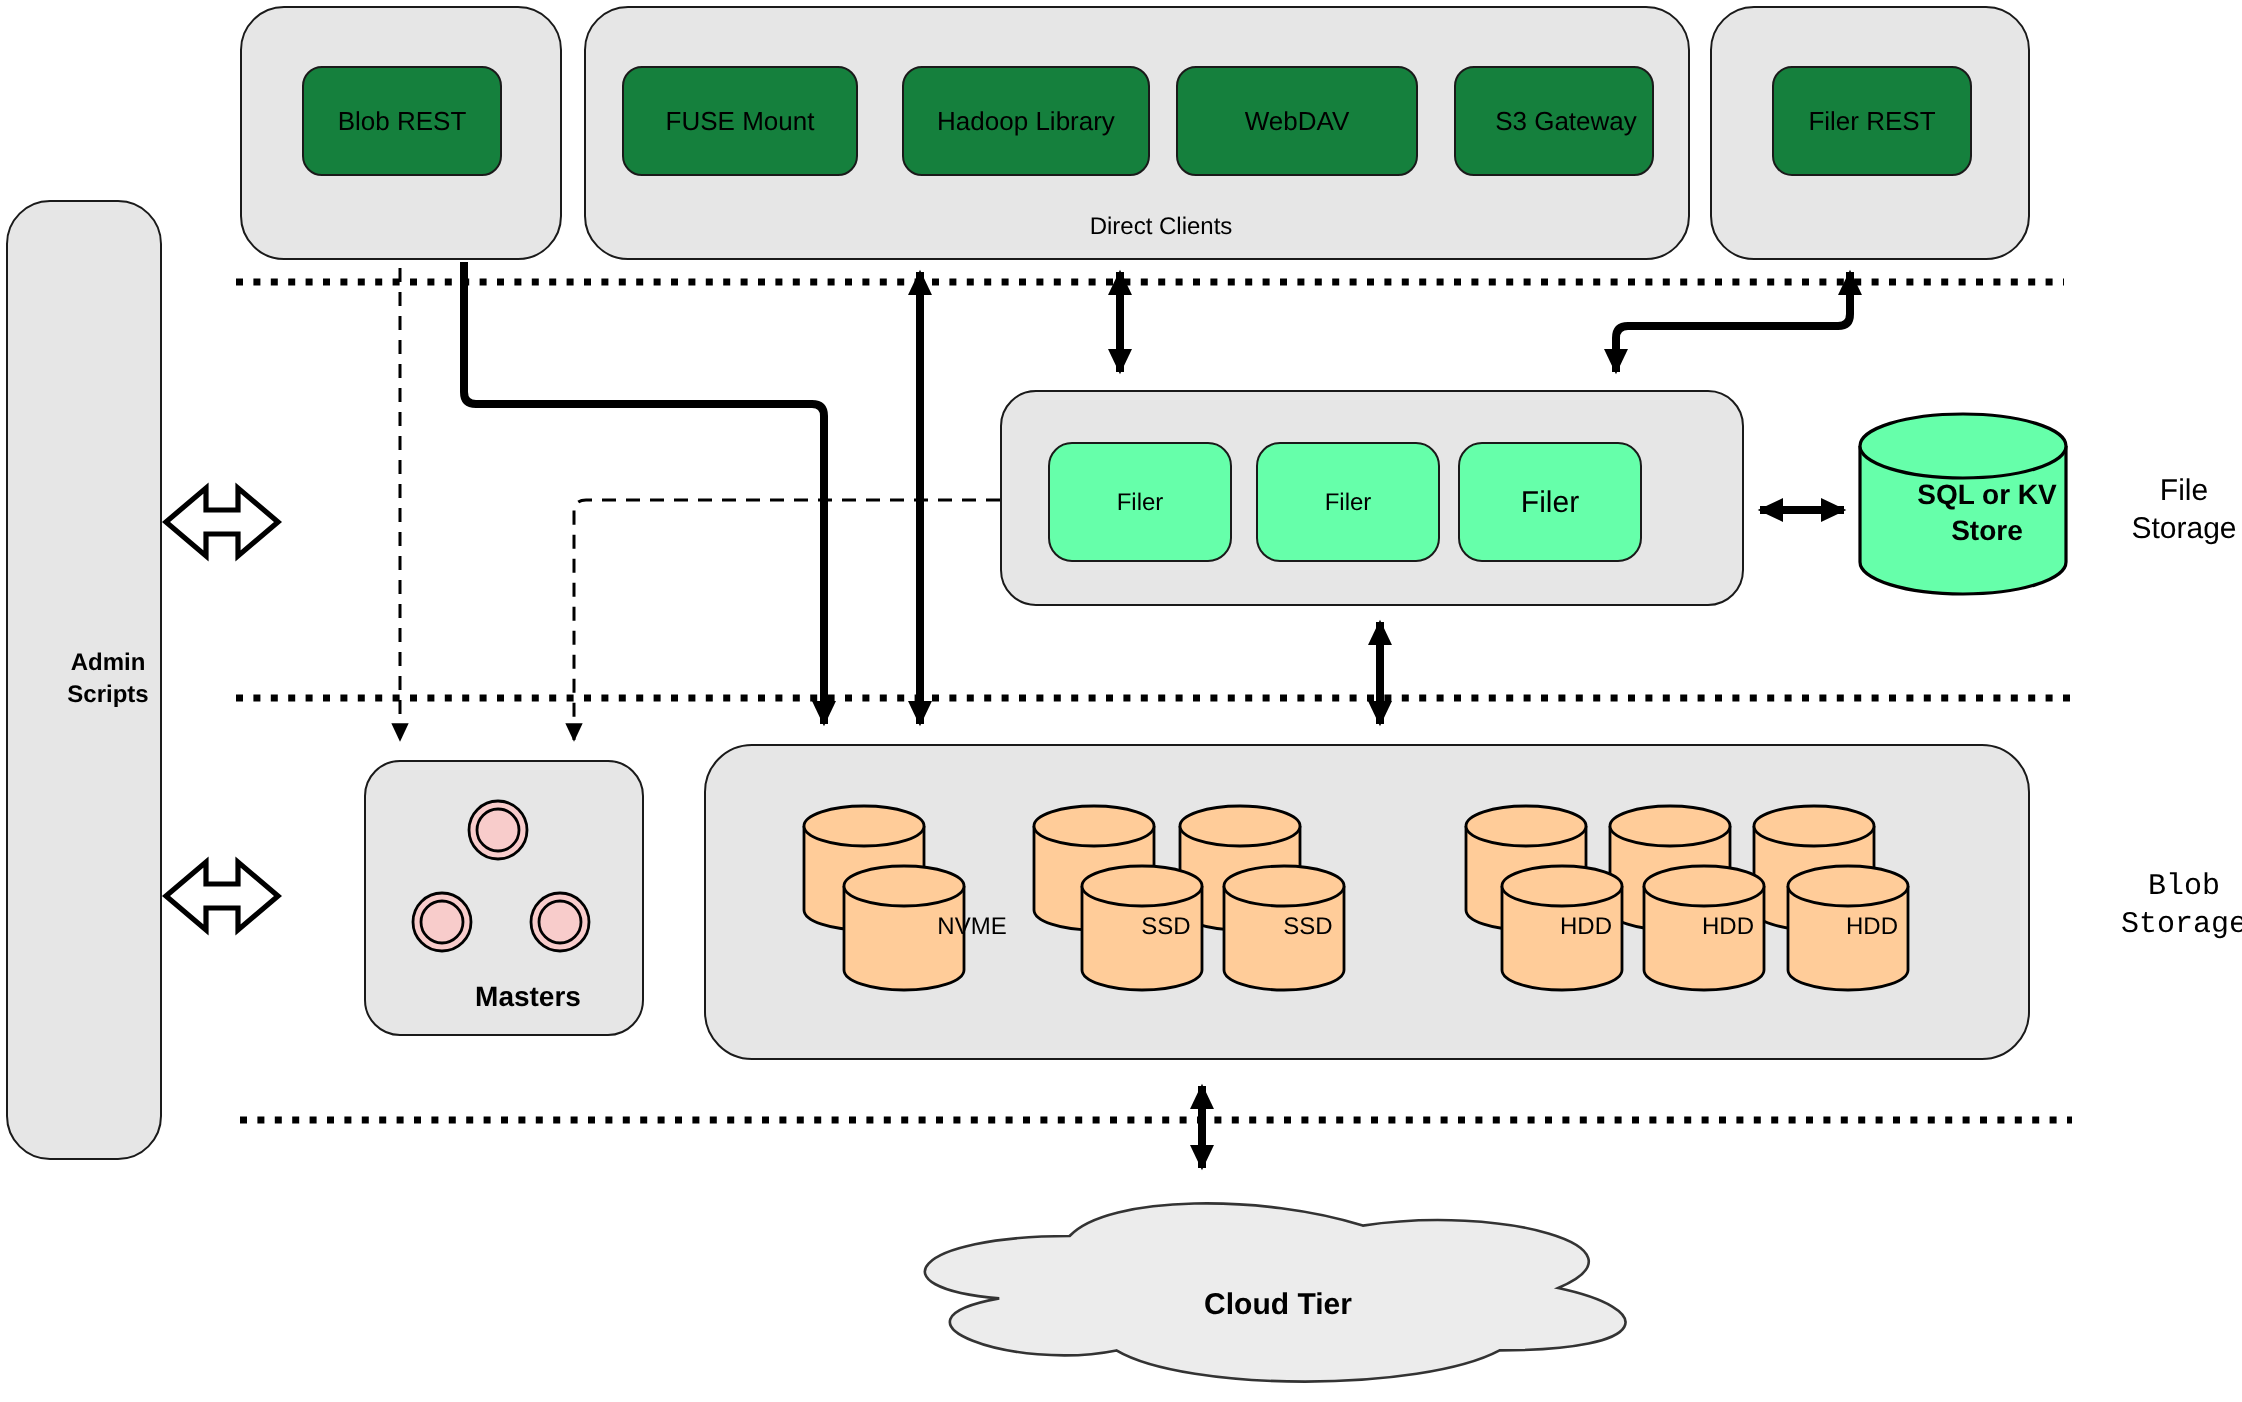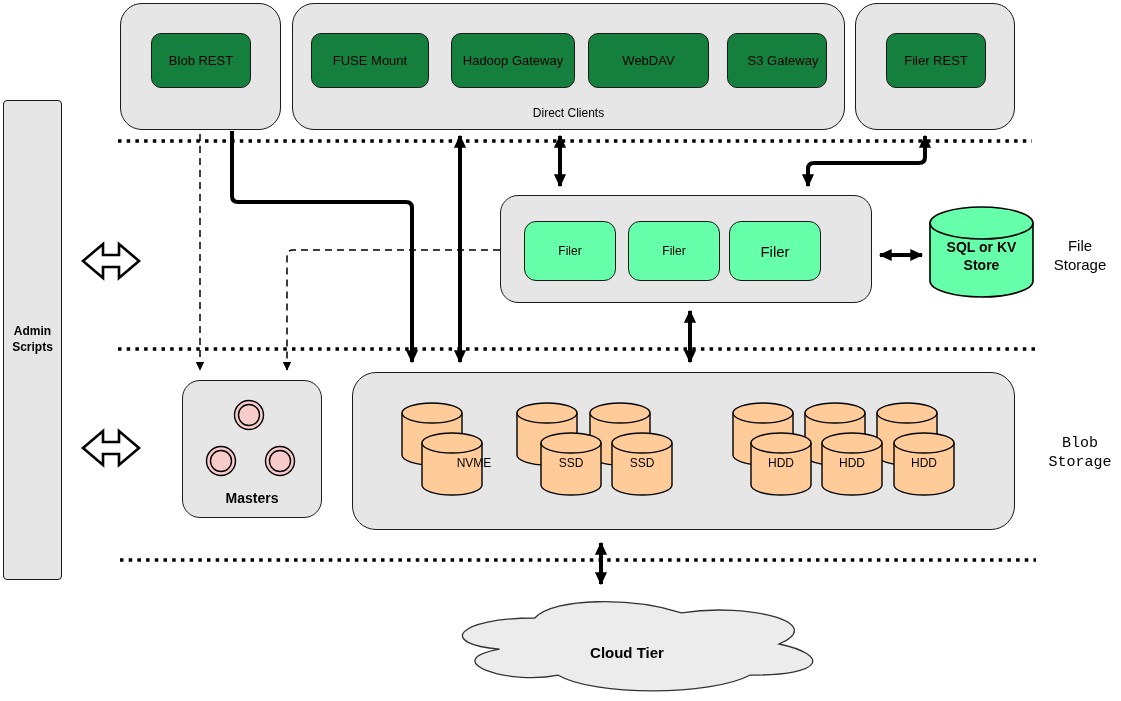--- a/index.html
+++ b/index.html
@@ -4,48 +4,48 @@
 <style>
   html,body{margin:0;padding:0;background:#fff;}
   #canvas{position:relative;width:1121px;height:701px;background:#fff;overflow:hidden;
           font-family:"Liberation Sans",sans-serif;color:#000;}
   .panel{position:absolute;background:#E6E6E6;border:1.3px solid #1a1a1a;box-sizing:border-box;}
   .obox{position:absolute;background:#15803d;border:1.3px solid #1a1a1a;border-radius:10px;
         display:flex;align-items:center;justify-content:center;font-size:13px;box-sizing:border-box;}
   .gbox{position:absolute;background:#66FFAA;border:1.3px solid #1a1a1a;border-radius:12px;
         display:flex;align-items:center;justify-content:center;font-size:12px;box-sizing:border-box;}
   .lbl{position:absolute;display:flex;align-items:center;justify-content:center;
-       text-align:center;white-space:pre-line;line-height:1.3;}
+       text-align:center;white-space:pre-line;line-height:1.3;padding-left:12px;}
   .bold{font-weight:bold;}
   #overlay{position:absolute;left:0;top:0;z-index:5;pointer-events:none;}
   .toplayer{z-index:6;}
   .under{z-index:1;}
 </style>
 </head>
 <body>
 
 <div id="canvas">
 
-  <div class="panel under" style="left:3px;top:100px;width:59px;height:480px;border-radius:4px;">
+  <div class="panel under" style="left:3px;top:100px;width:78px;height:480px;border-radius:22px;">
     <div class="lbl bold" style="left:0;top:0;width:100%;height:100%;font-size:12px;">Admin
 Scripts</div>
   </div>
 
   <div class="panel under" style="left:120px;top:3px;width:161px;height:127px;border-radius:22px;">
     <div class="obox" style="left:30px;top:29px;width:100px;height:55px;">
       <span>Blob REST</span>
     </div>
   </div>
 
   <div class="panel under" style="left:292px;top:3px;width:553px;height:127px;border-radius:22px;">
     <div class="obox" style="left:18px;top:29px;width:118px;height:55px;">
       <span>FUSE Mount</span>
     </div>
     <div class="obox" style="left:158px;top:29px;width:124px;height:55px;">
-      <span>Hadoop Gateway</span>
+      <span>Hadoop Library</span>
     </div>
     <div class="obox" style="left:295px;top:29px;width:121px;height:55px;">
       <span>WebDAV</span>
     </div>
     <div class="obox" style="left:434px;top:29px;width:100px;height:55px;padding-left:12px;">
       <span>S3 Gateway</span>
     </div>
     <div class="lbl" style="left:0;bottom:7px;width:100%;height:16px;font-size:12px;">Direct Clients</div>
   </div>
 

